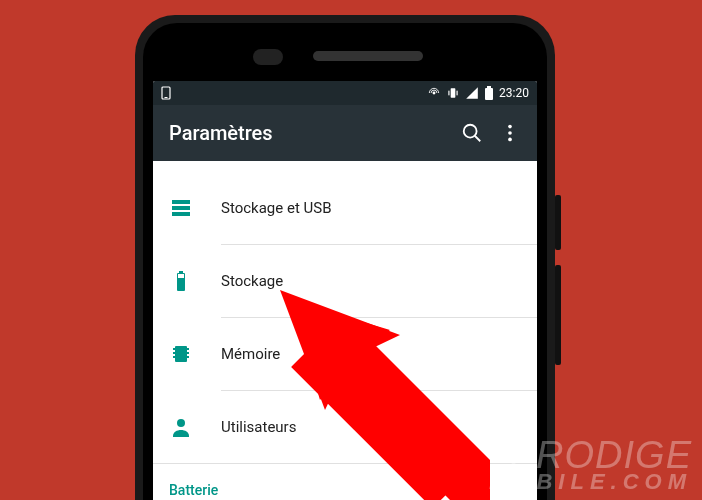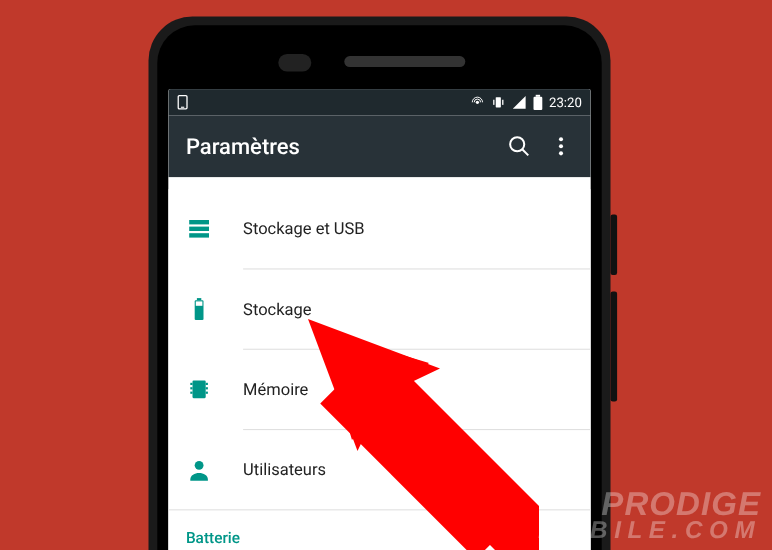--- a/index.html
+++ b/index.html
@@ -138,21 +138,21 @@
   .watermark {
     position: absolute;
     right: 10px;
     bottom: 8px;
     color: rgba(255,255,255,0.32);
     font-family: Arial, sans-serif;
     text-align: right;
     line-height: 0.9;
     pointer-events: none;
   }
-  .watermark .line1 { font-size: 30px; font-weight: 700; letter-spacing: 1px; font-style: italic;}
+  .watermark .line1 { font-size: 38px; font-weight: 400; letter-spacing: 1px; font-style: italic;}
   .watermark .line2 { font-size: 22px; font-weight: 900; letter-spacing: 6px; font-style: italic;}
   svg { display: block; }
 </style>
 </head>
 <body>
 
 <div class="phone">
   <div class="side-button side1"></div>
   <div class="side-button side2"></div>
   <div class="phone-inner">

